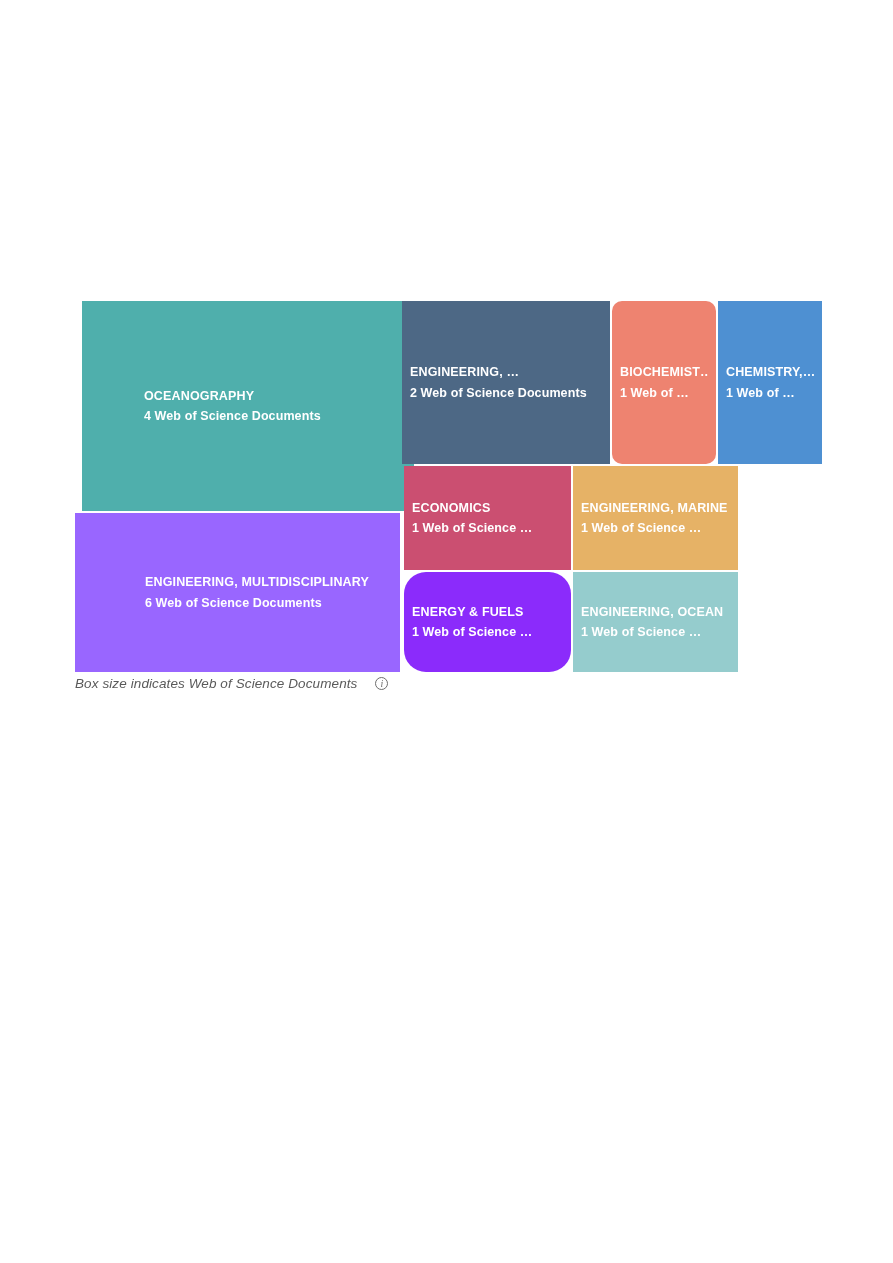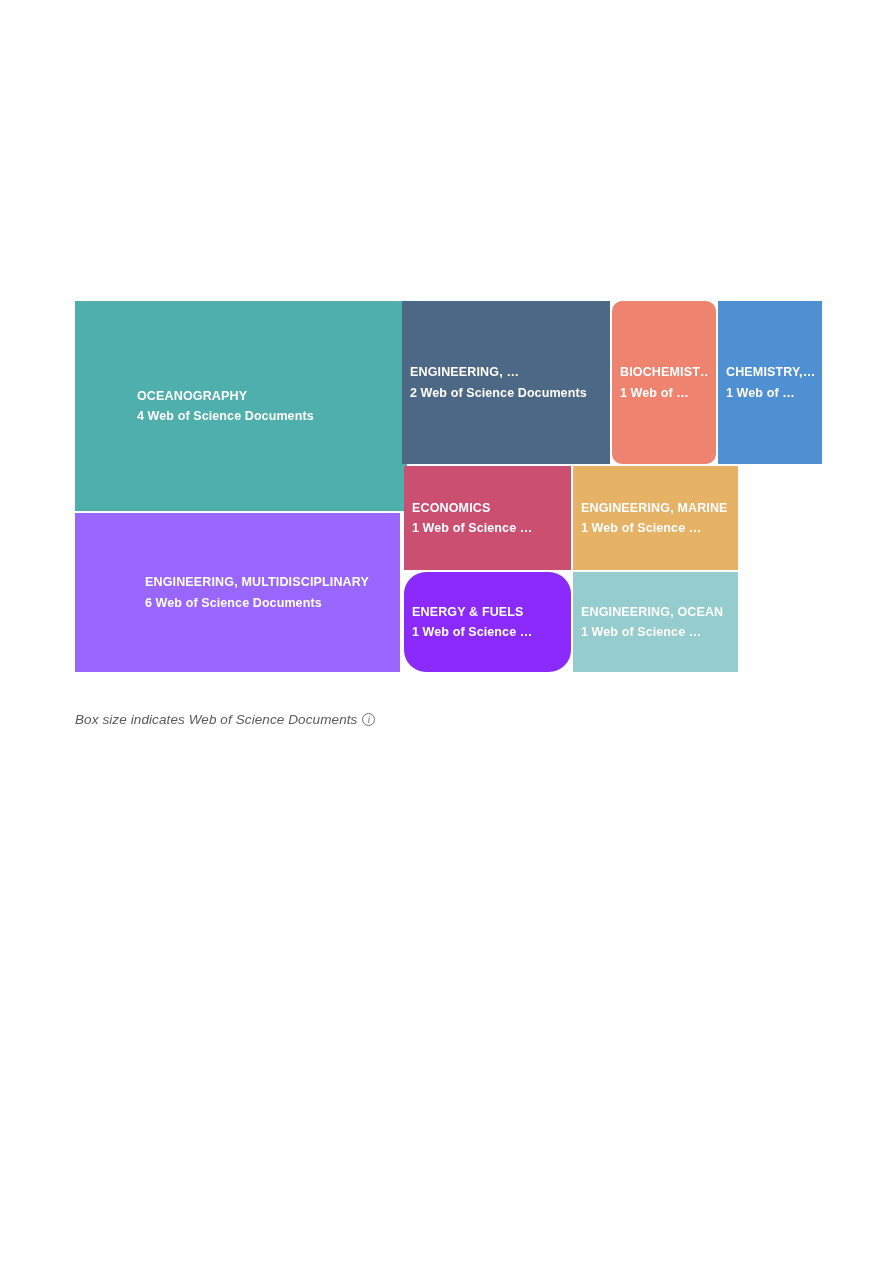--- a/index.html
+++ b/index.html
@@ -61,24 +61,24 @@
   .tm-cell.centered .tm-label-wrap {
     padding-left: 62px;
   }
   .tm-cell.centered.lower .tm-label-wrap {
     padding-left: 70px;
   }
 
   #caption-row {
     position: absolute;
     left: 75px;
-    top: 712px;
+    top: 676px;
     display: flex;
     align-items: center;
-    gap: 5px;
+    gap: 18px;
   }
 
   #caption-text {
     font-family: "Liberation Sans", sans-serif;
     font-style: italic;
     font-size: 13.5px;
     color: #5a5a5a;
     letter-spacing: 0.1px;
     white-space: nowrap;
   }
@@ -98,21 +98,21 @@
     line-height: 1;
     box-sizing: border-box;
     cursor: pointer;
   }
 </style>
 </head>
 <body>
 
 <div id="treemap-figure">
 
-  <div class="tm-cell centered" style="left:0px; top:0px; width:332px; height:210px; background:#4FAFAC;">
+  <div class="tm-cell centered" style="left:7px; top:0px; width:332px; height:210px; background:#4FAFAC;">
     <div class="tm-label-wrap">
       <div class="tm-name">OCEANOGRAPHY</div>
       <div class="tm-value">4 Web of Science Documents</div>
     </div>
   </div>
 
   <div class="tm-cell centered lower" style="left:0px; top:212px; width:325px; height:159px; background:#9966FF;">
     <div class="tm-label-wrap">
       <div class="tm-name">ENGINEERING, MULTIDISCIPLINARY</div>
       <div class="tm-value">6 Web of Science Documents</div>

